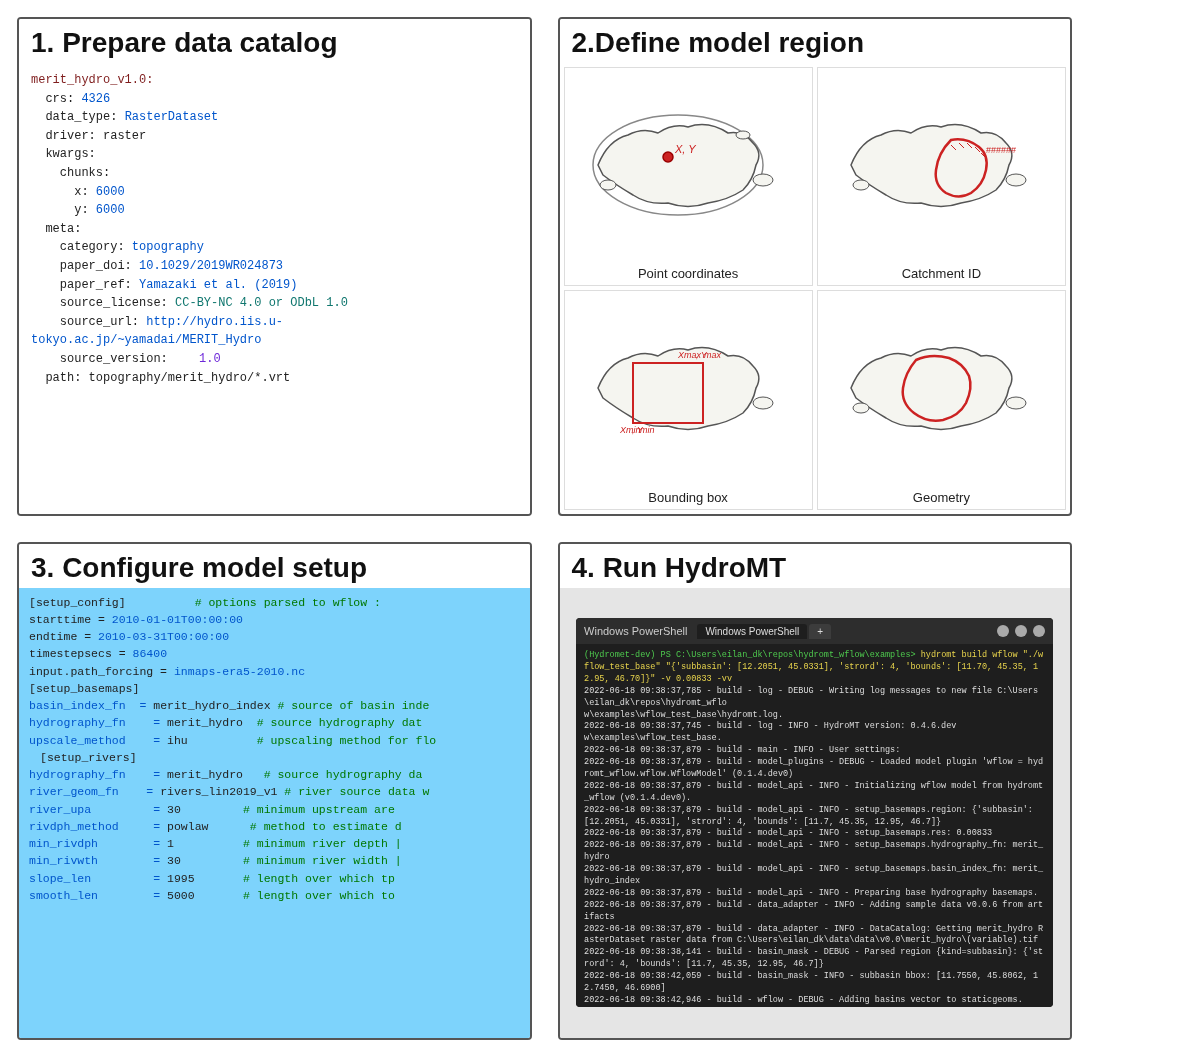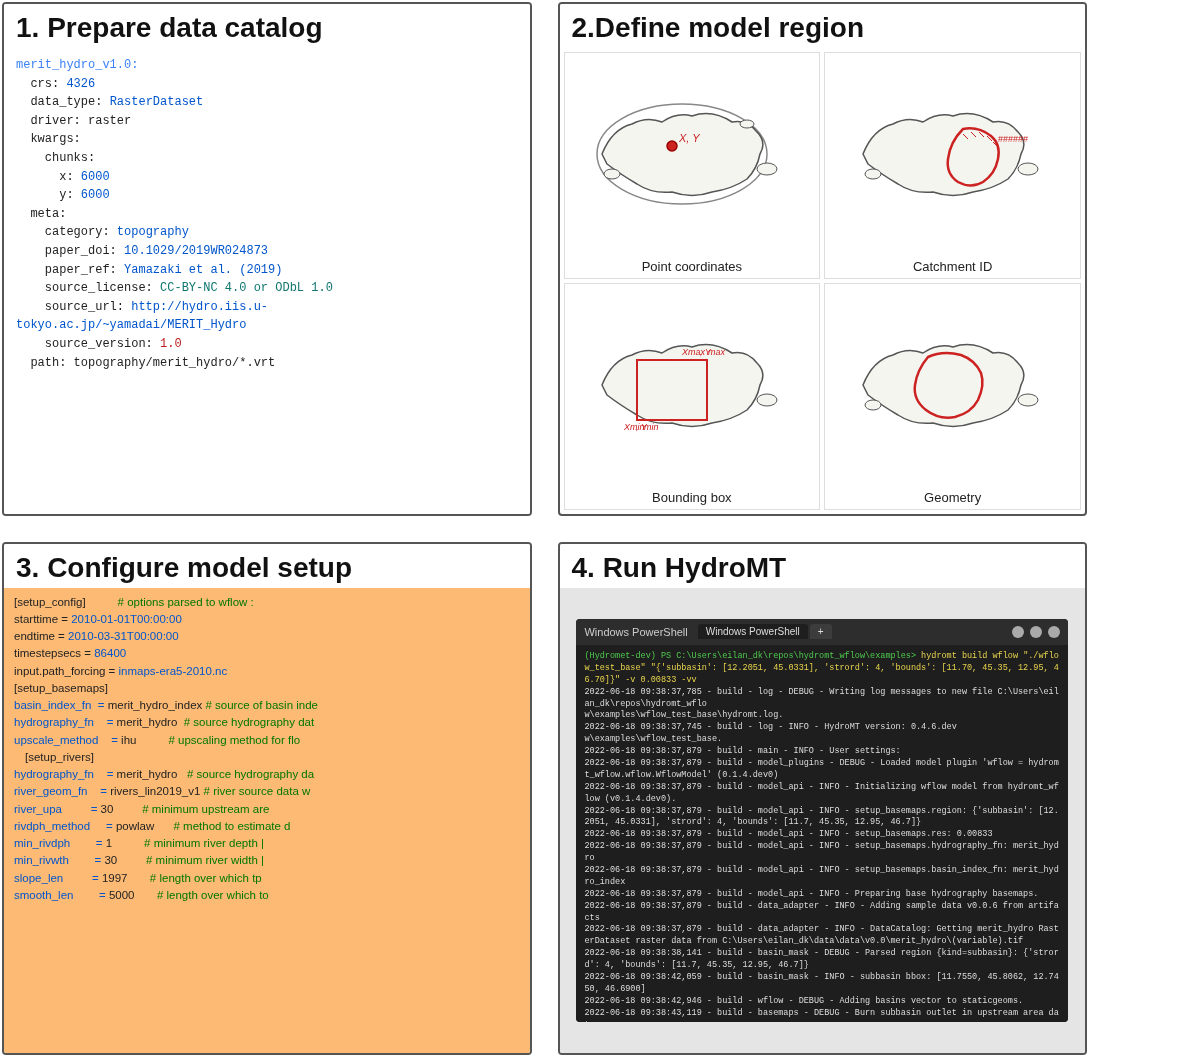--- a/index.html
+++ b/index.html
@@ -9,21 +9,21 @@
       background: #ffffff;
       font-family: Arial, sans-serif;
       overflow: hidden;
     }
     .grid {
       display: grid;
       grid-template-columns: 1fr 1fr;
       grid-template-rows: 1fr 1fr;
       width: 1089px;
       height: 1057px;
-      padding: 2px;
+      padding: 17px;
       gap: 26px;
     }
     .panel {
       border: 2px solid #555;
       border-radius: 4px;
       display: flex;
       flex-direction: column;
       overflow: hidden;
       background: #fff;
     }
@@ -84,23 +84,23 @@
     .svg-container {
       flex: 1;
       display: flex;
       align-items: center;
       justify-content: center;
       width: 100%;
     }
 
     
     .config-area {
-      background: #fdba74;
+      background: #7dd3fc;
       padding: 6px 10px;
-      font-family: Liberation Sans, sans-serif;
+      font-family: Liberation Mono, monospace;
       font-size: 11.5px;
       line-height: 1.5;
       height: 100%;
       overflow: hidden;
     }
 
     
     .terminal-area {
       background: #e5e5e5;
       padding: 4px;
@@ -172,36 +172,36 @@
   </style>
 </head>
 <body>
 
 <div class="grid">
 
   <div class="panel">
     <div class="panel-title">1. Prepare data catalog</div>
     <div class="panel-content">
       <div class="code-area" id="code1">
-          <div class="code-line" style="color: #3b82f6;">merit_hydro_v1.0:</div>
+          <div class="code-line" style="color: #7f1d1d;">merit_hydro_v1.0:</div>
           <div class="code-line"><span style="color: rgb(34, 34, 34);">  crs: </span><span style="color: rgb(0, 85, 204);">4326</span></div>
           <div class="code-line"><span style="color: rgb(34, 34, 34);">  data_type: </span><span style="color: rgb(0, 85, 204);">RasterDataset</span></div>
           <div class="code-line"><span style="color: rgb(34, 34, 34);">  driver: </span><span style="color: rgb(34, 34, 34);">raster</span></div>
           <div class="code-line" style="color: rgb(34, 34, 34);">  kwargs:</div>
           <div class="code-line" style="color: rgb(34, 34, 34);">    chunks:</div>
           <div class="code-line"><span style="color: rgb(34, 34, 34);">      x: </span><span style="color: rgb(0, 85, 204);">6000</span></div>
           <div class="code-line"><span style="color: rgb(34, 34, 34);">      y: </span><span style="color: rgb(0, 85, 204);">6000</span></div>
           <div class="code-line" style="color: rgb(34, 34, 34);">  meta:</div>
           <div class="code-line"><span style="color: rgb(34, 34, 34);">    category: </span><span style="color: rgb(0, 85, 204);">topography</span></div>
           <div class="code-line"><span style="color: rgb(34, 34, 34);">    paper_doi: </span><span style="color: rgb(0, 85, 204);">10.1029/2019WR024873</span></div>
           <div class="code-line"><span style="color: rgb(34, 34, 34);">    paper_ref: </span><span style="color: rgb(0, 85, 204);">Yamazaki et al. (2019)</span></div>
           <div class="code-line"><span style="color: rgb(34, 34, 34);">    source_license: </span><span style="color: #0f766e;">CC-BY-NC 4.0 or ODbL 1.0</span></div>
           <div class="code-line"><span style="color: rgb(34, 34, 34);">    source_url: </span><span style="color: rgb(0, 85, 204);">http://hydro.iis.u-</span></div>
           <div class="code-line"><span style="color: rgb(0, 85, 204);">tokyo.ac.jp/~yamadai/MERIT_Hydro</span></div>
-          <div class="code-line"><span style="color: rgb(34, 34, 34);">    source_version: </span><span style="color: #b91c1c;">1.0</span></div>
+          <div class="code-line"><span style="color: rgb(34, 34, 34);">    source_version: </span><span style="color: #6d28d9; margin-left: 24px;">1.0</span></div>
           <div class="code-line"><span style="color: rgb(34, 34, 34);">  path: </span><span style="color: rgb(34, 34, 34);">topography/merit_hydro/*.vrt</span></div>
         </div>
     </div>
   </div>
 
   <div class="panel">
     <div class="panel-title">2.Define model region</div>
     <div class="panel-content">
       <div class="images-grid">
 
@@ -301,21 +301,21 @@
           <div class="code-line"><span style="color: rgb(0, 85, 204);">hydrography_fn    = </span><span style="color: rgb(34, 34, 34);">merit_hydro  </span><span style="color: rgb(0, 119, 0);"># source hydrography dat</span></div>
           <div class="code-line"><span style="color: rgb(0, 85, 204);">upscale_method    = </span><span style="color: rgb(34, 34, 34);">ihu          </span><span style="color: rgb(0, 119, 0);"># upscaling method for flo</span></div>
           <div class="code-line"><span style="color: rgb(34, 34, 34);"></span></div>
           <div class="code-line"><span style="color: rgb(34, 34, 34); margin-left: 11px;">[setup_rivers]</span></div>
           <div class="code-line"><span style="color: rgb(0, 85, 204);">hydrography_fn    = </span><span style="color: rgb(34, 34, 34);">merit_hydro   </span><span style="color: rgb(0, 119, 0);"># source hydrography da</span></div>
           <div class="code-line"><span style="color: rgb(0, 85, 204);">river_geom_fn    = </span><span style="color: rgb(34, 34, 34);">rivers_lin2019_v1 </span><span style="color: rgb(0, 119, 0);"># river source data w</span></div>
           <div class="code-line"><span style="color: rgb(0, 85, 204);">river_upa         = </span><span style="color: rgb(34, 34, 34);">30         </span><span style="color: rgb(0, 119, 0);"># minimum upstream are</span></div>
           <div class="code-line"><span style="color: rgb(0, 85, 204);">rivdph_method     = </span><span style="color: rgb(34, 34, 34);">powlaw      </span><span style="color: rgb(0, 119, 0);"># method to estimate d</span></div>
           <div class="code-line"><span style="color: rgb(0, 85, 204);">min_rivdph        = </span><span style="color: rgb(34, 34, 34);">1          </span><span style="color: rgb(0, 119, 0);"># minimum river depth |</span></div>
           <div class="code-line"><span style="color: rgb(0, 85, 204);">min_rivwth        = </span><span style="color: rgb(34, 34, 34);">30         </span><span style="color: rgb(0, 119, 0);"># minimum river width |</span></div>
-          <div class="code-line"><span style="color: rgb(0, 85, 204);">slope_len         = </span><span style="color: rgb(34, 34, 34);">1997       </span><span style="color: rgb(0, 119, 0);"># length over which tp</span></div>
+          <div class="code-line"><span style="color: rgb(0, 85, 204);">slope_len         = </span><span style="color: rgb(34, 34, 34);">1995       </span><span style="color: rgb(0, 119, 0);"># length over which tp</span></div>
           <div class="code-line"><span style="color: rgb(0, 85, 204);">smooth_len        = </span><span style="color: rgb(34, 34, 34);">5000       </span><span style="color: rgb(0, 119, 0);"># length over which to</span></div>
         </div>
     </div>
   </div>
 
   <div class="panel">
     <div class="panel-title">4. Run HydroMT</div>
     <div class="panel-content">
       <div class="terminal-area">
         <div class="terminal-window">

